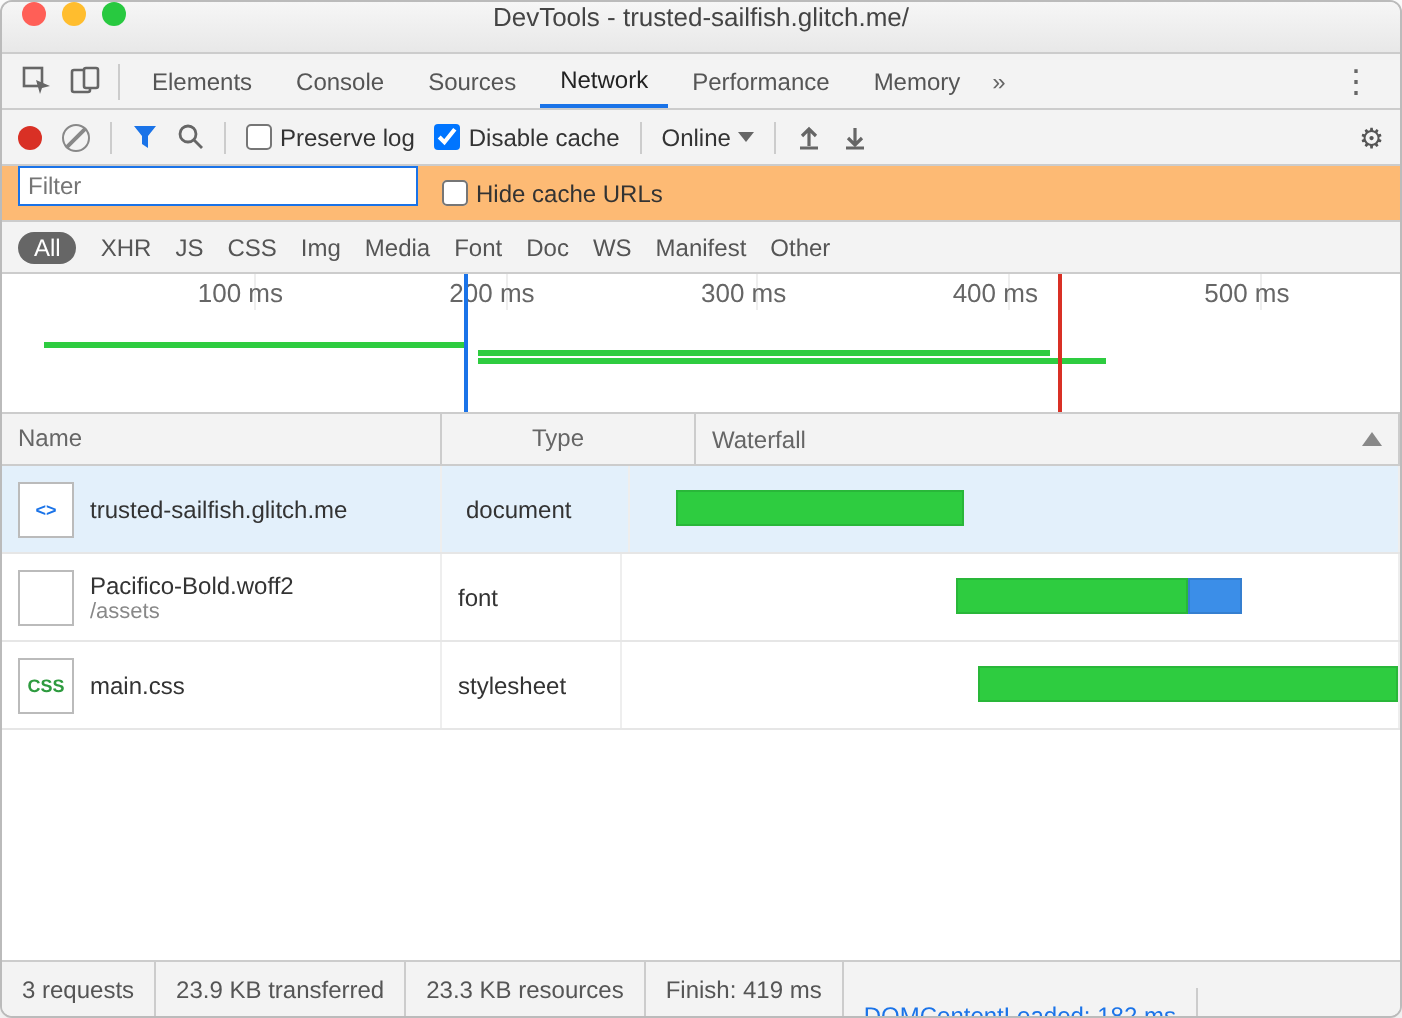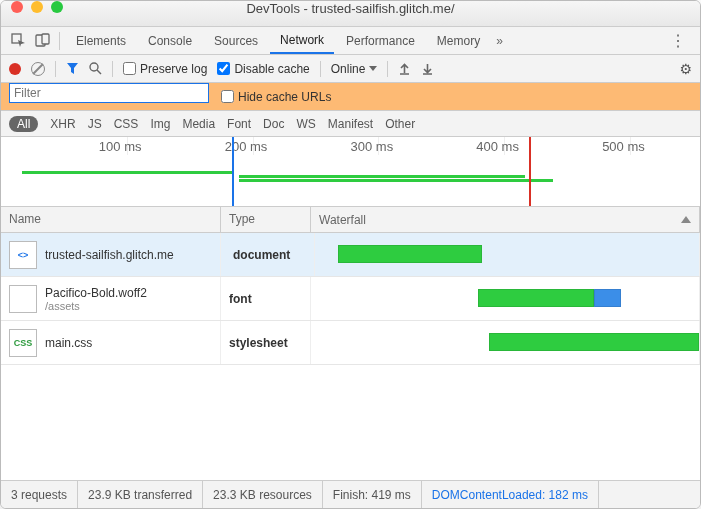--- a/index.html
+++ b/index.html
@@ -34,33 +34,33 @@
 .typebar { height: 26px; background:#f3f3f3; border-bottom:1px solid #ccc; display:flex; align-items:center; padding: 0 8px; gap:12px; font-size:12px; color:#555; }
 .pill { background:#666; color:#fff; border-radius: 9px; padding: 1px 8px; }
 .overview { height: 70px; background:#fff; border-bottom:1px solid #ccc; position:relative; }
 .ov-ticks { position:absolute; top:0; left:0; right:0; height:18px; }
 .ov-tick { position:absolute; top:2px; font-size:13px; color:#666; }
 .ov-line { position:absolute; top:0; bottom:0; width:1px; background:#eee; }
 .ov-bar { position:absolute; height:3px; top:38px; }
 .ov-cursor { position:absolute; top:0; bottom:0; width:2px; }
 .grid-head { height:26px; background:#f3f3f3; border-bottom:1px solid #ccc; display:flex; }
 .col { border-right:1px solid #ccc; padding:5px 8px; color:#666; font-size:12px; }
-.col-name{width:220px;} .col-type{width:90px;} .col-wf{flex:1; display:flex; align-items:center; justify-content:space-between;}
+.col-name{width:220px;} .col-type{width:90px;margin-left:37px;} .col-wf{flex:1; display:flex; align-items:center; justify-content:space-between;}
 .row { height:44px; display:flex; border-bottom:1px solid #e6e6e6; align-items:center; }
 .row.sel { background:#e3f0fb; }
 .cell { border-right:1px solid #eee; height:100%; display:flex; align-items:center; padding:0 8px; }
 .cell-name{width:220px; gap:8px;}
-.cell-type{width:90px;font-weight:bold;}
+.cell-type{width:90px;}
 .cell-wf{flex:1; position:relative;}
 .file-icon{ width:28px; height:28px; border:1px solid #bbb; background:#fff; display:flex; align-items:center; justify-content:center; font-size:9px; font-weight:bold; }
 .file-icon.doc{ color:#1a73e8; }
 .file-icon.css{ color:#2e9b3f; }
 .subpath { color:#888; font-size:11px; }
 .wf-seg { position:absolute; height:18px; top:12px; border:1px solid rgba(0,0,0,0.1); }
-.status { height:28px; background:#f3f3f3; border-top:1px solid #ccc; display:flex; align-items:flex-end; font-size:12px; color:#555; }
+.status { height:28px; background:#f3f3f3; border-top:1px solid #ccc; display:flex; align-items:flex-start; font-size:12px; color:#555; }
 .status > div { padding:0 10px; border-right:1px solid #ccc; height:100%; display:flex; align-items:center; }
 .status .dcl { color:#1a73e8;margin-top:13px; }
 .tri { width:0; height:0; border-left:5px solid transparent; border-right:5px solid transparent; border-bottom:7px solid #888; }
 .body-area{flex:1; background:#fff;}
 </style>
 </head>
 <body>
 
 <div class="window">
 

